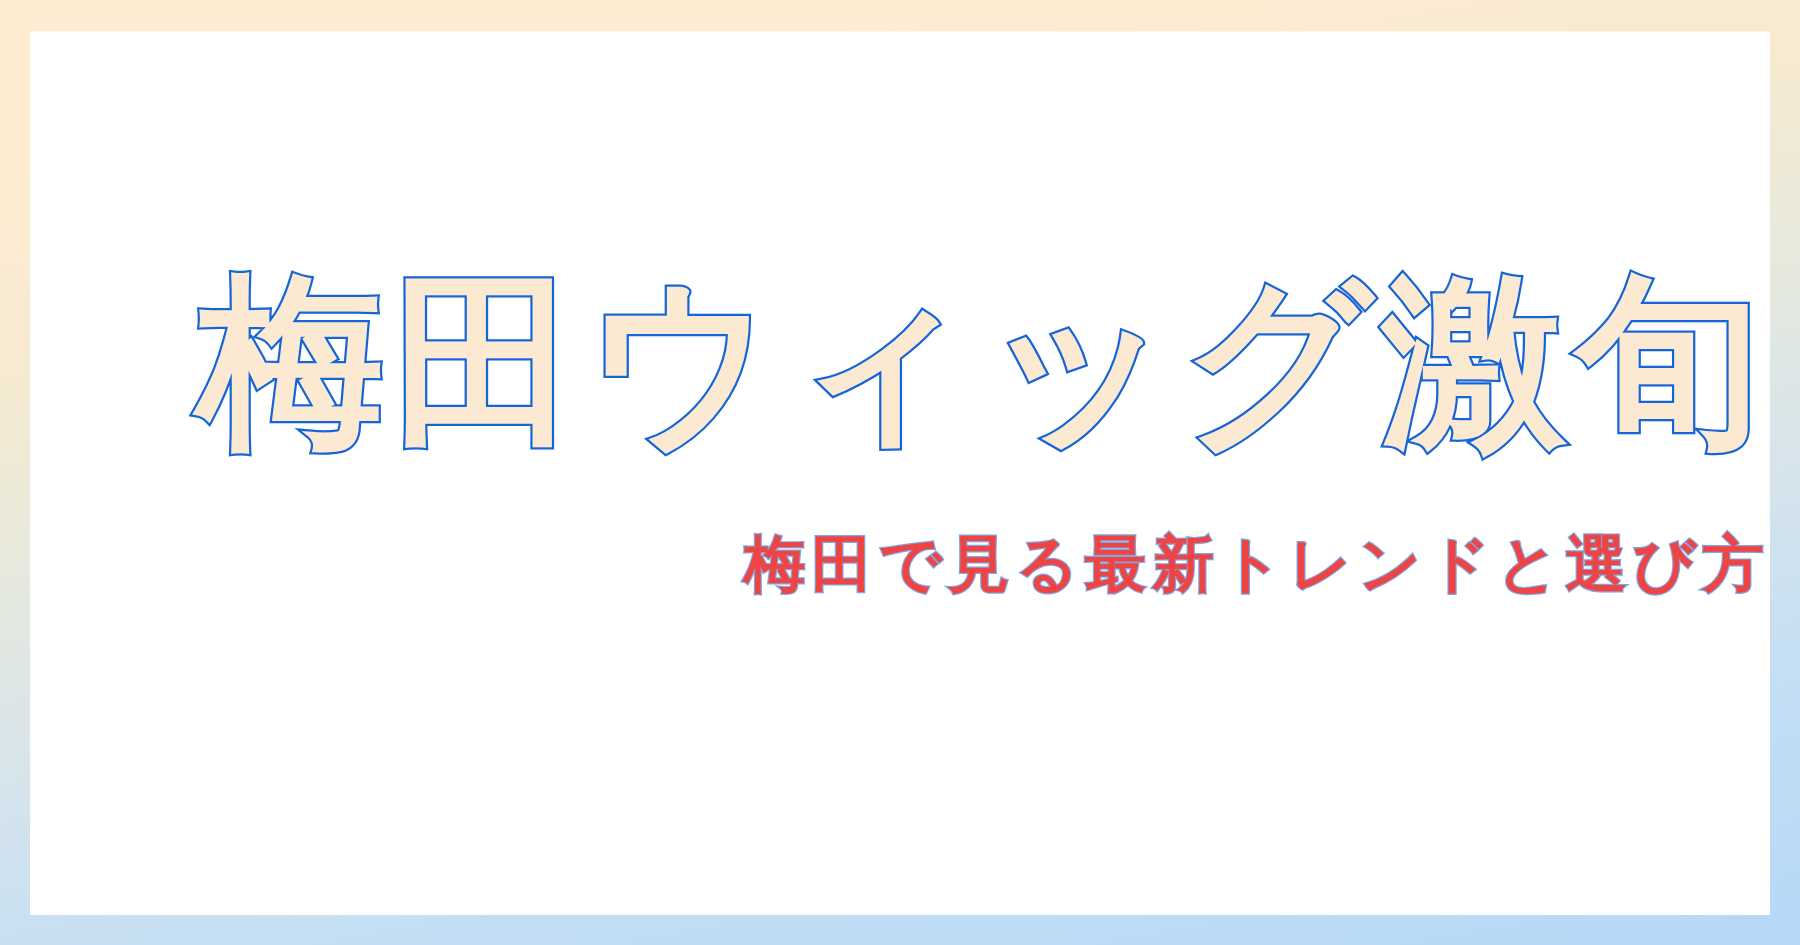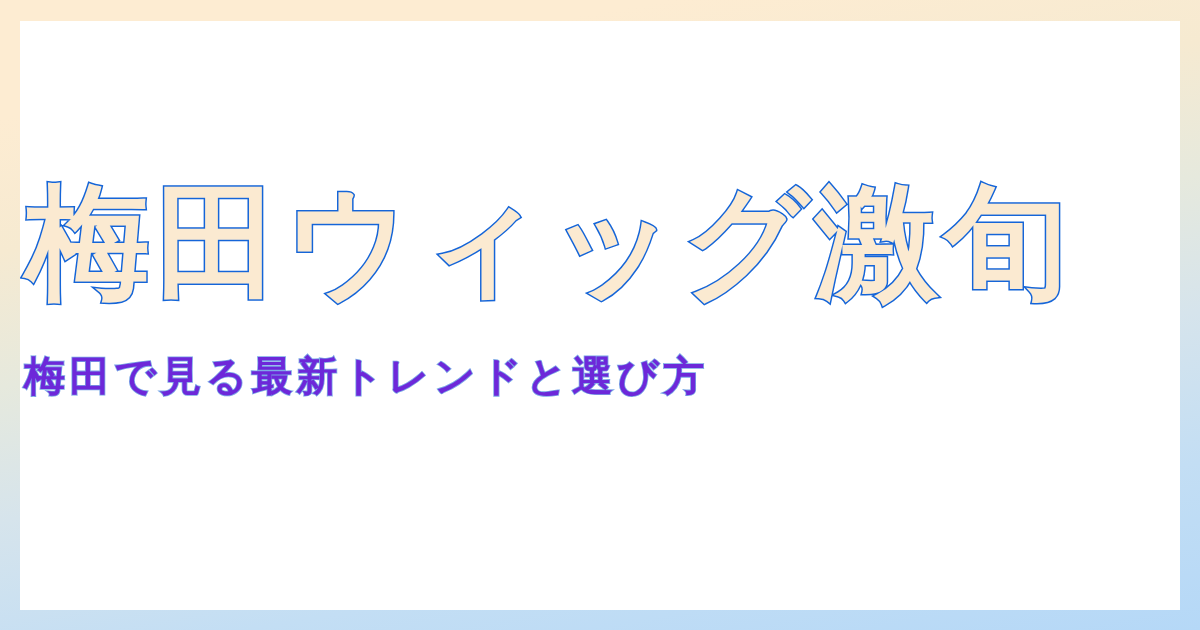--- a/index.html
+++ b/index.html
@@ -40,21 +40,22 @@
     align-items: center;
     justify-content: center;
     overflow: hidden;
   }
 
   #headline-block {
     position: absolute;
     left: 0;
     right: 0;
     top: 148px;
-    text-align: left;
+    text-align: right;
+    padding-left: 20px;
   }
 
   .title {
     display: block;
     font-family: "DejaVu Sans", "Liberation Sans", sans-serif;
     font-size: 124px;
     font-weight: 700;
     line-height: 1.18;
     letter-spacing: 0.045em;
     text-indent: 0.045em;
@@ -72,21 +73,21 @@
     display: block;
     margin: 0;
     padding: 0;
     margin-top: 36px;
     font-family: "DejaVu Sans", "Liberation Sans", sans-serif;
     font-size: 41px;
     font-weight: 700;
     line-height: 1.25;
     letter-spacing: 0.10em;
     text-indent: 0.10em;
-    color: #6d28d9;
+    color: #ef4444;
     white-space: nowrap;
     -webkit-text-stroke: 1.6px #7ca9e6;
     paint-order: stroke fill;
   }
 </style>
 </head>
 <body>
 
 <div id="og-card">
   <div id="inner-card">

